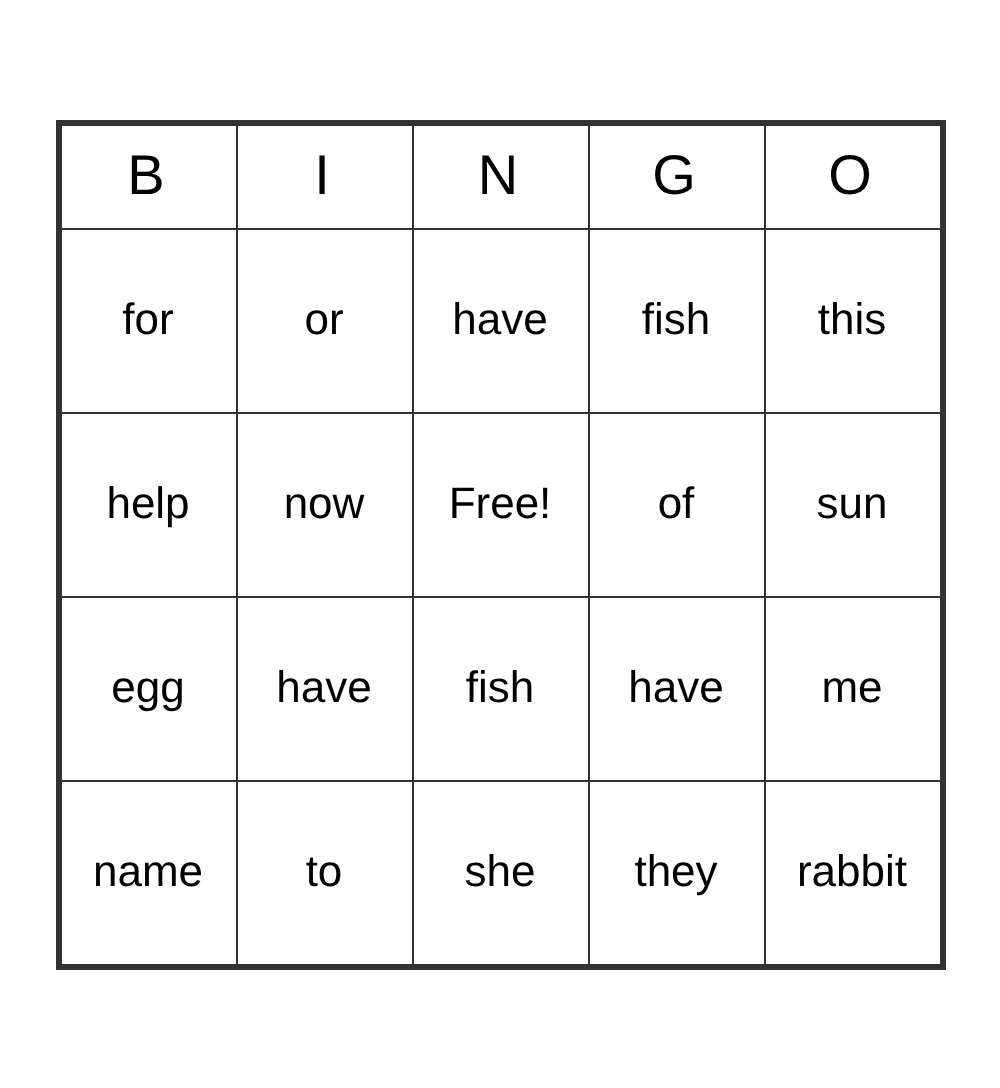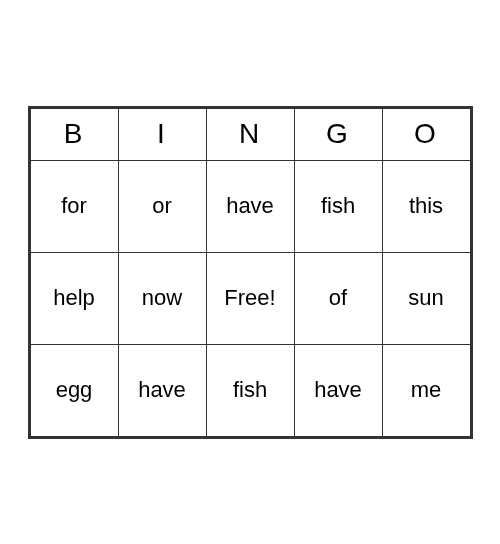--- a/index.html
+++ b/index.html
@@ -68,15 +68,22 @@
           <td>of</td>
           <td>sun</td>
         </tr>
         <tr>
           <td>egg</td>
           <td>have</td>
           <td>fish</td>
           <td>have</td>
           <td>me</td>
         </tr>
+        <tr>
+          <td>name</td>
+          <td>to</td>
+          <td>she</td>
+          <td>they</td>
+          <td>rabbit</td>
+        </tr>
       </tbody>
   </table>
 </div>
 
 </body></html>

